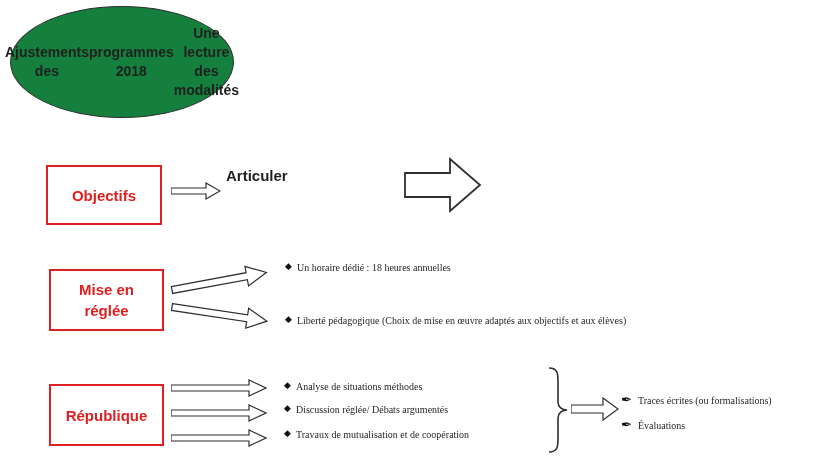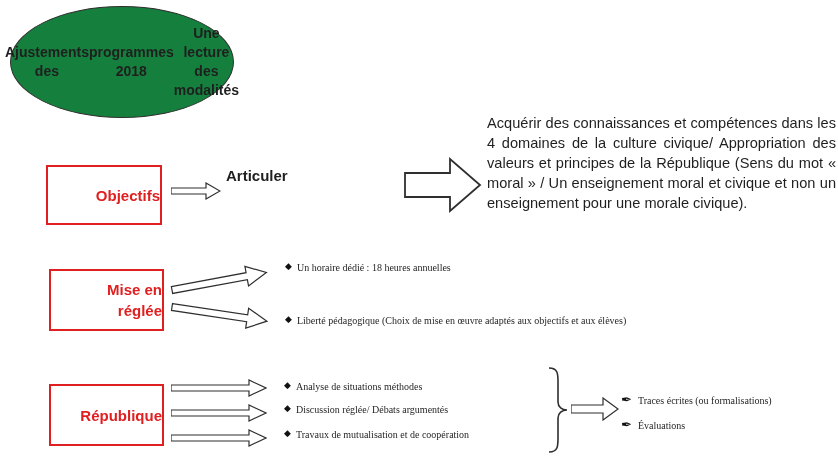--- a/index.html
+++ b/index.html
@@ -9,21 +9,21 @@
   }
   .oval{
     position:absolute;border:1.6px solid #2f2f2f;border-radius:50%;
     display:flex;flex-direction:row;align-items:center;justify-content:center;
     text-align:center;font-weight:bold;background:#15803d;
   }
   #title-ellipse{left:10px;top:6px;width:222px;height:110px;font-size:14px;line-height:19px;}
   #values-circle{left:294px;top:149px;width:103px;height:86px;font-size:14px;line-height:18.5px;}
   .redbox{
     position:absolute;border:2.5px solid var(--color-red,#e02020);color:var(--color-red,#e02020);
-    display:flex;flex-direction:column;align-items:flex-end;justify-content:center;
+    display:flex;flex-direction:column;align-items:center;justify-content:center;
     font-weight:bold;font-size:15px;line-height:21px;text-align:center;background:#fff;
   }
   #objectifs-box{left:46px;top:165px;width:112px;height:56px;}
   #mise-box{left:49px;top:269px;width:111px;height:58px;}
   #demarches-box{left:49px;top:384px;width:111px;height:58px;}
   .lbl{position:absolute;font-weight:bold;font-size:15px;}
   #articuler-label{left:226px;top:167px;}
   .shape{position:absolute;}
   .shape polygon,.shape path{fill:#ffffff;stroke:#2f2f2f;}
   #description{
@@ -54,21 +54,20 @@
     <polygon points="0,6 35,6 35,1 49,9 35,17 35,12 0,12" stroke-width="1.2"></polygon>
   </svg>
 
   <div id="articuler-label" class="lbl">Articuler</div>
 
 
   <svg id="arrow-big" class="shape" style="left:404px;top:157px;" width="78" height="56" viewBox="0 0 78 56">
     <polygon points="1,16 46,16 46,2 76,28 46,54 46,40 1,40" stroke-width="1.8"></polygon>
   </svg>
 
-  <div id="description">Acquérir des connaissances et compétences dans les 4 domaines de la culture civique/ Appropriation des valeurs et principes de la République (Sens du mot « moral » / Un enseignement moral et civique et non un enseignement pour une morale civique).</div>
 
   <div id="mise-box" class="redbox">
     <span>Mise en</span>
     <span>réglée</span>
   </div>
 
   <svg class="shape" style="left:170px;top:263px;" width="118" height="34" viewBox="0 0 118 34">
     <polygon points="0,-3.5 76,-3.5 76,-10 96,0 76,10 76,3.5 0,3.5" transform="translate(2,27) rotate(-10.5)" stroke-width="1.2"></polygon>
   </svg>
   <svg class="shape" style="left:170px;top:300px;" width="118" height="34" viewBox="0 0 118 34">

